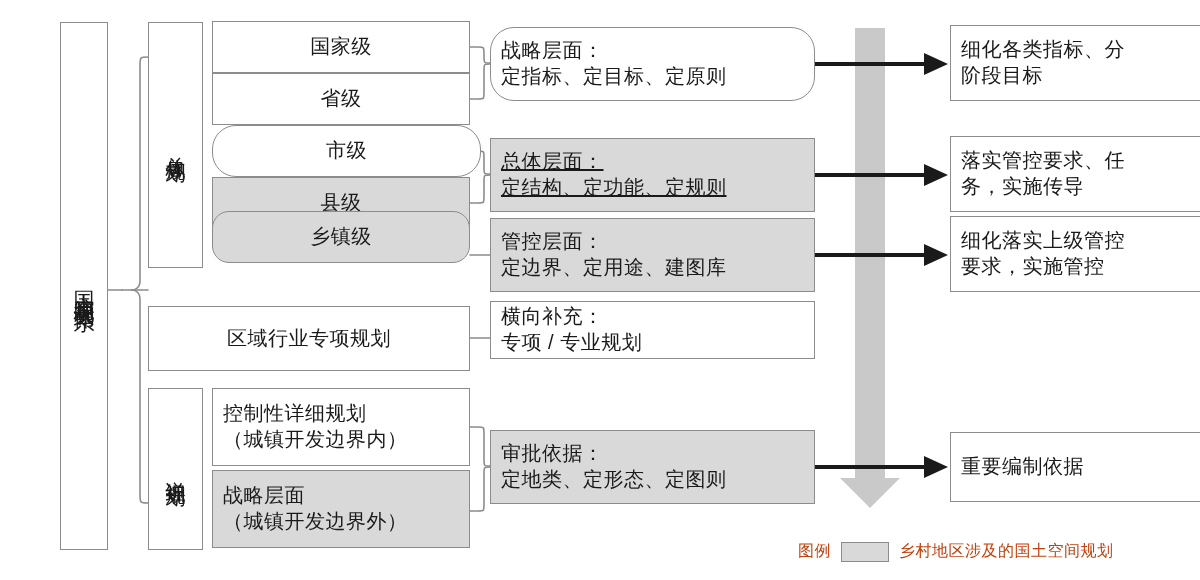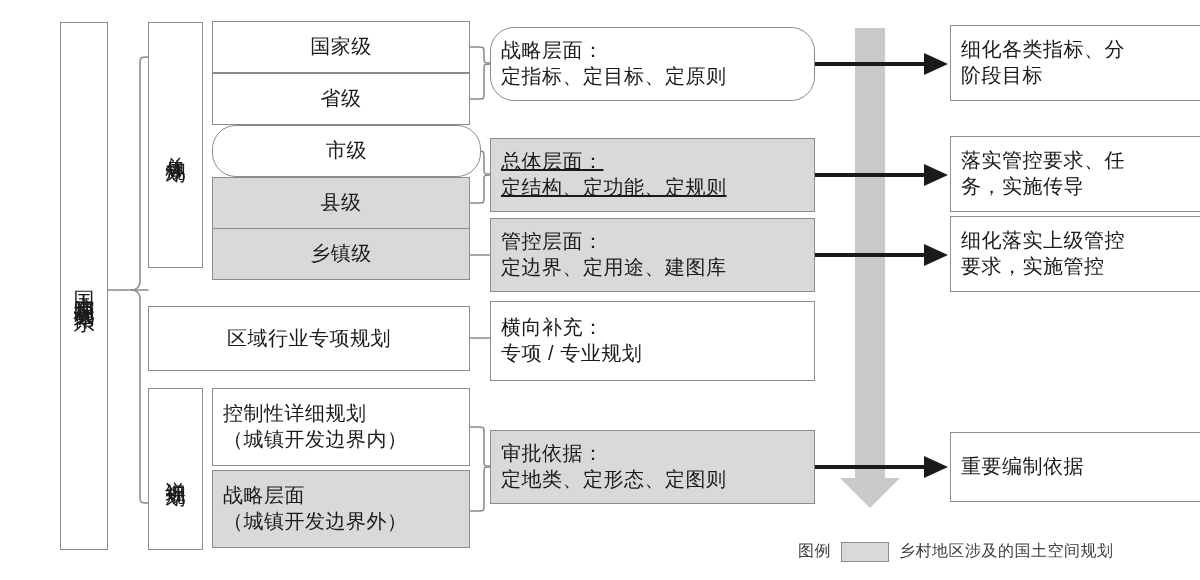--- a/index.html
+++ b/index.html
@@ -38,21 +38,21 @@
   }
   .vbox.big span{font-size:21px;letter-spacing:3px;}
 
   
   #wires{position:absolute;left:0;top:0;width:1200px;height:580px;pointer-events:none;}
 
   
   #legend{
     position:absolute;left:758px;top:541px;
     display:flex;align-items:flex-end;gap:10px;
-    font-size:16px;color:#404040;letter-spacing:.5px;
+    font-size:16px;color:#c2410c;letter-spacing:.5px;
   }
   #legend .swatch{
     width:46px;height:18px;background:#d9d9d9;border:1.4px solid #8c8c8c;
     display:inline-block;
   }
 </style>
 </head>
 <body>
 
 <div id="canvas">
@@ -115,21 +115,21 @@
   </div>
   <div class="box ctr" style="left:172px;top:73px;width:258px;height:52px;">
     <span>省级</span>
   </div>
   <div class="box ctr" style="left:172px;top:125px;width:269px;height:52px;border-radius:24px;">
     <span>市级</span>
   </div>
   <div class="box ctr gray" style="left:172px;top:177px;width:258px;height:52px;">
     <span>县级</span>
   </div>
-  <div class="box ctr gray" style="left:172px;top:228px;width:258px;height:52px;">
+  <div class="box ctr gray" style="left:172px;top:211px;width:258px;height:52px;border-radius:17px;">
     <span>乡镇级</span>
   </div>
 
   <div class="box ctr" style="left:108px;top:306px;width:322px;height:65px;justify-content:center;">
     <span>区域行业专项规划</span>
   </div>
 
   <div class="box lft" style="left:172px;top:388px;width:258px;height:78px;">
     <span>控制性详细规划
 （城镇开发边界内）</span>
@@ -144,21 +144,21 @@
 定指标、定目标、定原则</span>
   </div>
   <div class="box lft gray" style="left:450px;top:138px;width:325px;height:74px;text-decoration:underline;">
     <span>总体层面：
 定结构、定功能、定规则</span>
   </div>
   <div class="box lft gray" style="left:450px;top:218px;width:325px;height:74px;">
     <span>管控层面：
 定边界、定用途、建图库</span>
   </div>
-  <div class="box lft" style="left:450px;top:301px;width:325px;height:80px;">
+  <div class="box lft" style="left:450px;top:301px;width:325px;height:58px;">
     <span>横向补充：
 专项 / 专业规划</span>
   </div>
   <div class="box lft gray" style="left:450px;top:430px;width:325px;height:74px;">
     <span>审批依据：
 定地类、定形态、定图则</span>
   </div>
 
   <div class="box lft" style="left:910px;top:25px;width:272px;height:76px;">
     <span>细化各类指标、分

